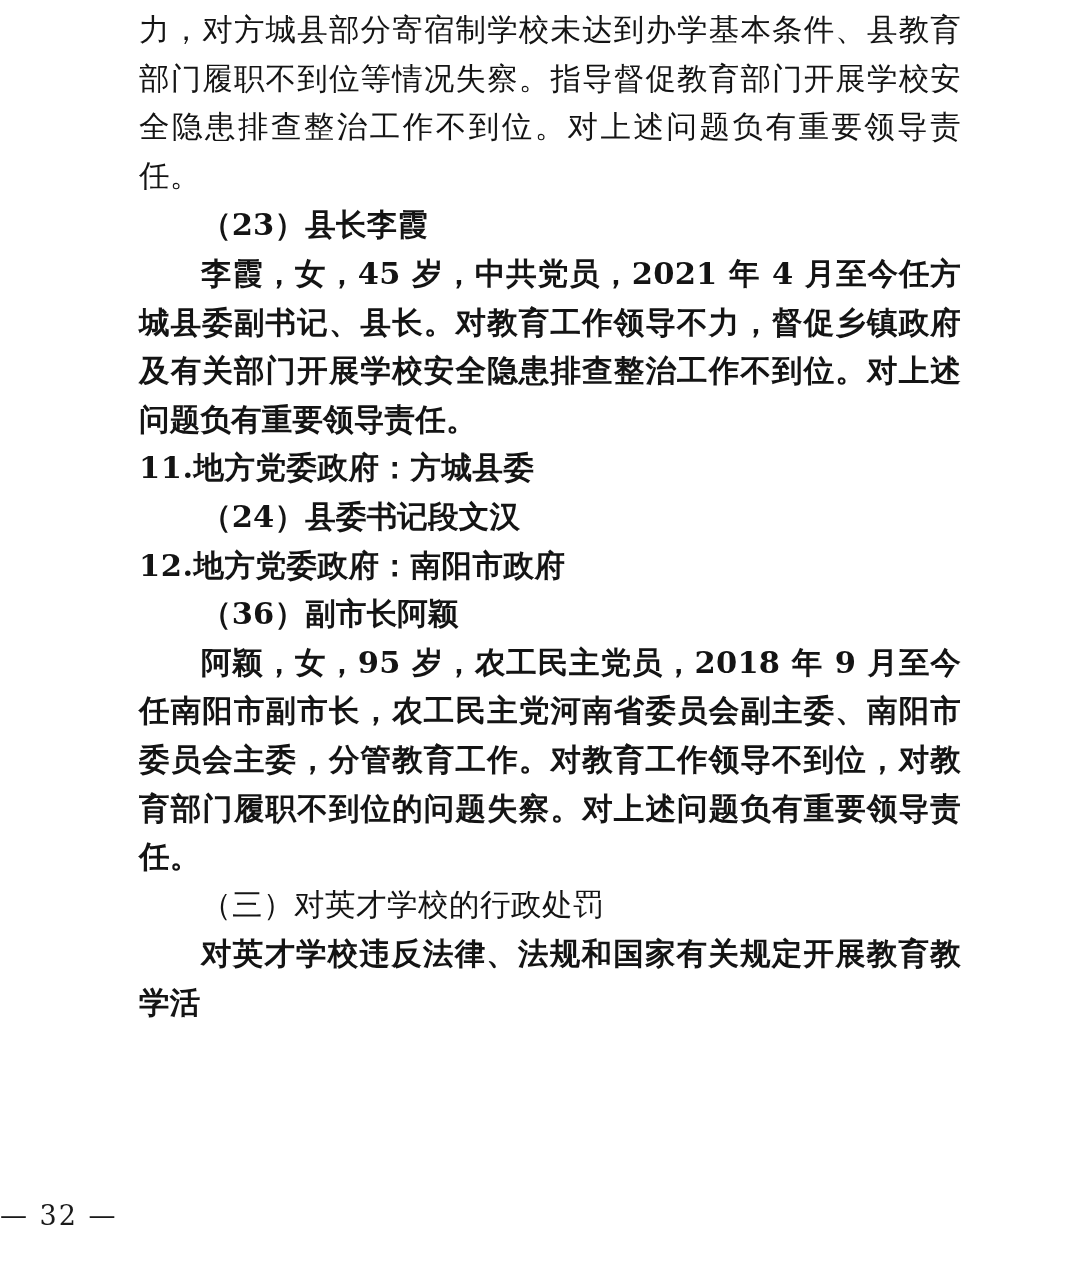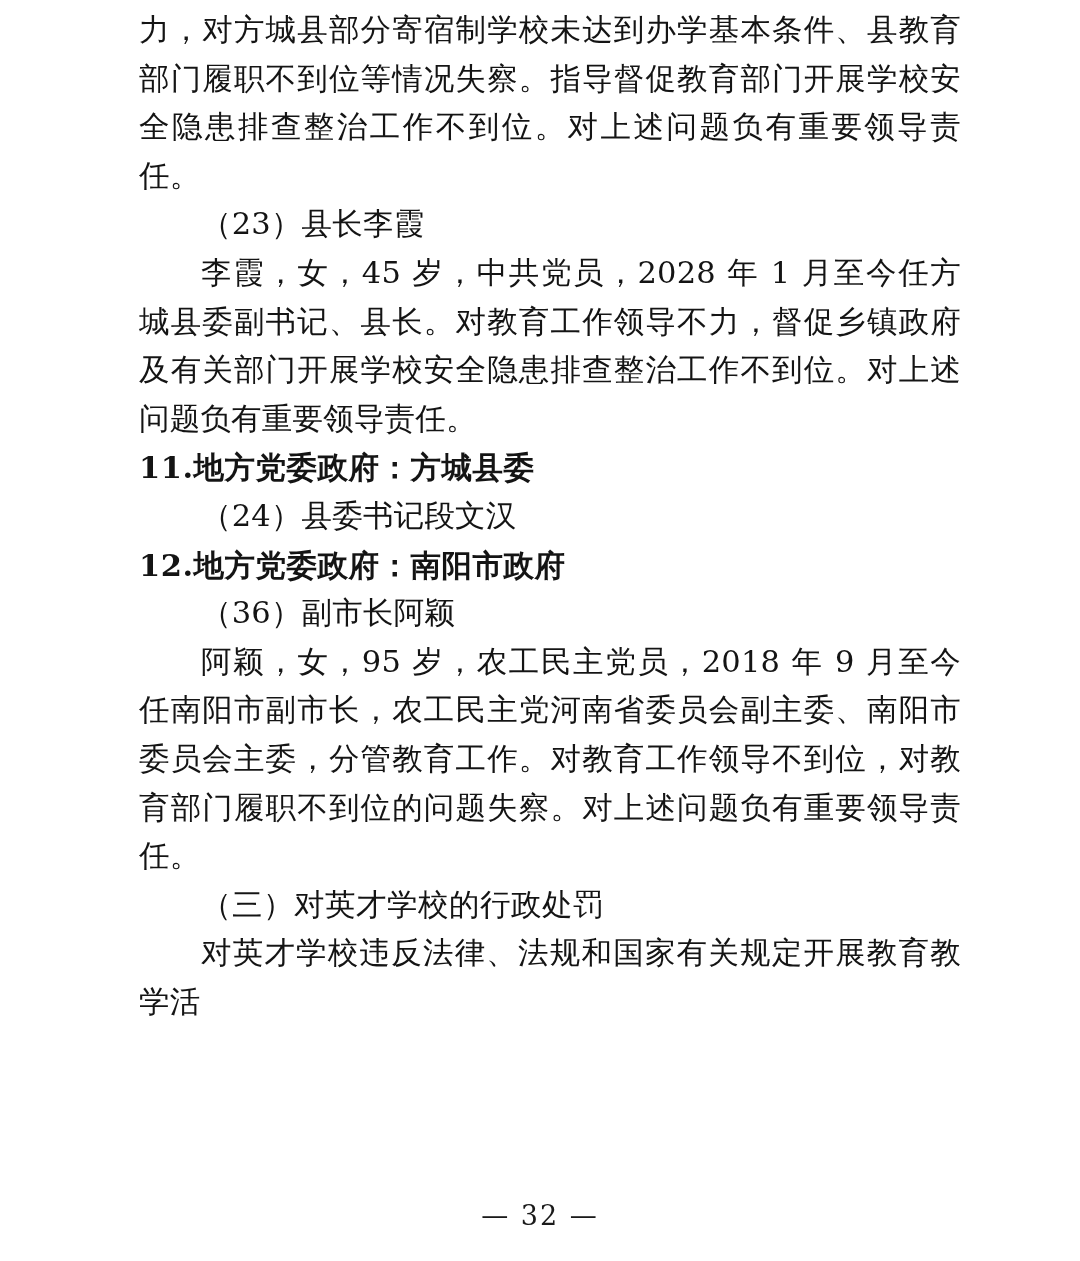--- a/index.html
+++ b/index.html
@@ -34,57 +34,57 @@
     margin: 0;
     font-size: 30.5px;
     line-height: 48.6px;
     letter-spacing: 0.2px;
     text-align: justify;
     text-justify: inter-ideograph;
     color: #141414;
   }
   p.body {
     text-indent: 62px;
+    font-weight: bold;
   }
   p.flush {
     text-indent: 0;
   }
   p.heading {
     font-weight: 700;
     text-indent: 0;
     letter-spacing: 0.5px;
   }
   p.heading-indent {
     font-weight: 400;
     text-indent: 62px;
     letter-spacing: 0.5px;
   }
   .footer {
     position: absolute;
     left: 0;
     top: 1200px;
     width: 1080px;
-    text-align: center;
   }
   .footer .pagenum {
     display: inline-block;
     font-size: 27px;
     letter-spacing: 2px;
     color: #1a1a1a;
     font-family: "DejaVu Serif", "Liberation Serif", serif;
   }
 </style>
 </head>
 <body>
 
 <div class="page">
   <div class="content">
     <p class="flush">力，对方城县部分寄宿制学校未达到办学基本条件、县教育部门履职不到位等情况失察。指导督促教育部门开展学校安全隐患排查整治工作不到位。对上述问题负有重要领导责任。</p>
     <p class="body">（23）县长李霞</p>
-    <p class="body">李霞，女，45 岁，中共党员，2028 年 1 月至今任方城县委副书记、县长。对教育工作领导不力，督促乡镇政府及有关部门开展学校安全隐患排查整治工作不到位。对上述问题负有重要领导责任。</p>
+    <p class="body">李霞，女，45 岁，中共党员，2021 年 4 月至今任方城县委副书记、县长。对教育工作领导不力，督促乡镇政府及有关部门开展学校安全隐患排查整治工作不到位。对上述问题负有重要领导责任。</p>
     <p class="heading">11.地方党委政府：方城县委</p>
     <p class="body">（24）县委书记段文汉</p>
     <p class="heading">12.地方党委政府：南阳市政府</p>
     <p class="body">（36）副市长阿颖</p>
     <p class="body">阿颖，女，95 岁，农工民主党员，2018 年 9 月至今任南阳市副市长，农工民主党河南省委员会副主委、南阳市委员会主委，分管教育工作。对教育工作领导不到位，对教育部门履职不到位的问题失察。对上述问题负有重要领导责任。</p>
     <p class="heading-indent">（三）对英才学校的行政处罚</p>
     <p class="body">对英才学校违反法律、法规和国家有关规定开展教育教学活</p>
   </div>
   <div class="footer">
     <span class="pagenum">— 32 —</span>

